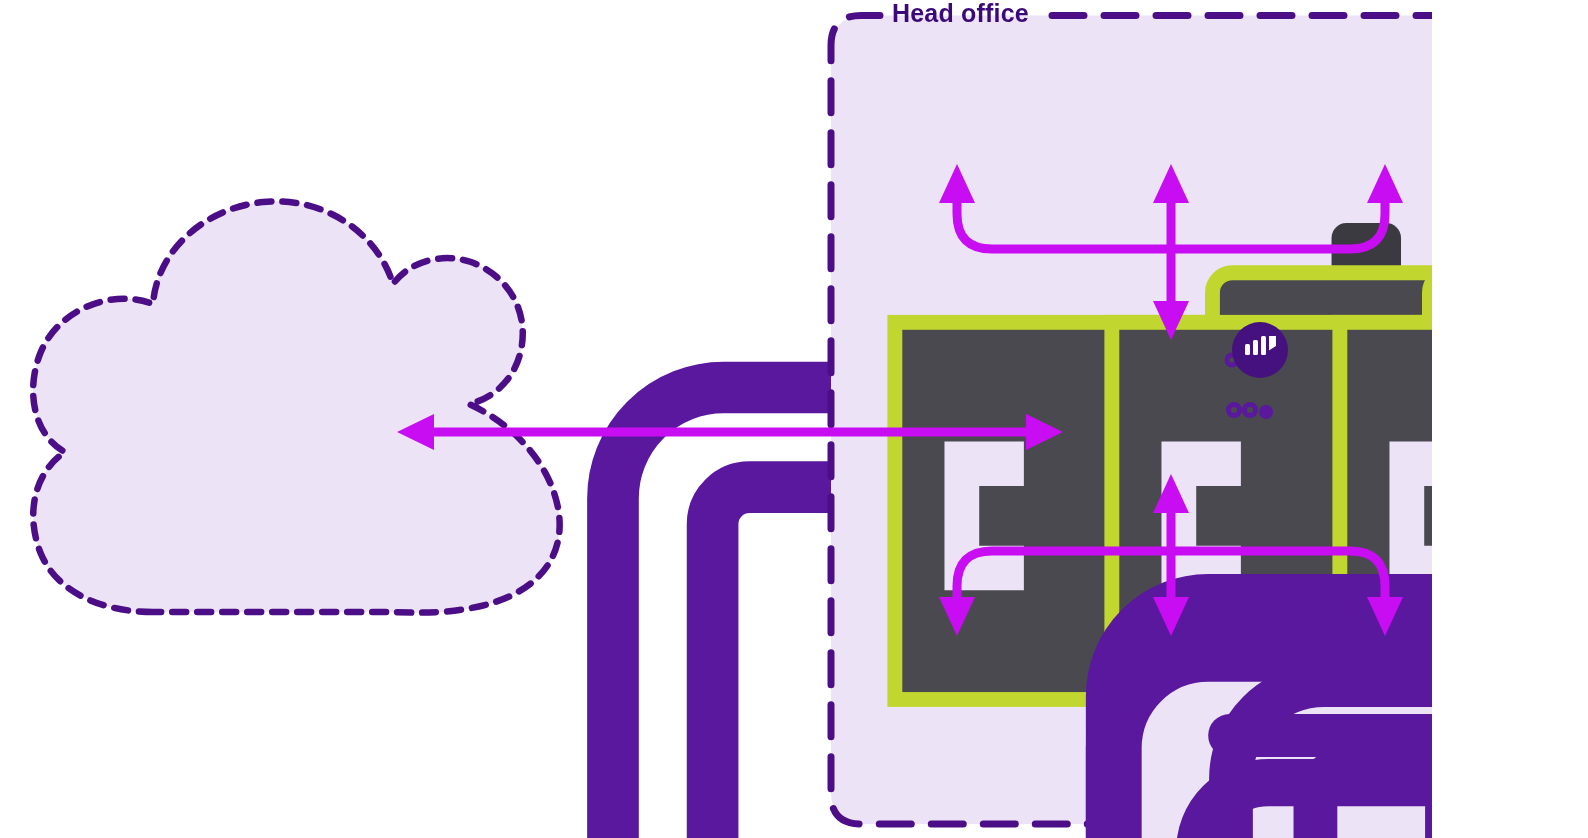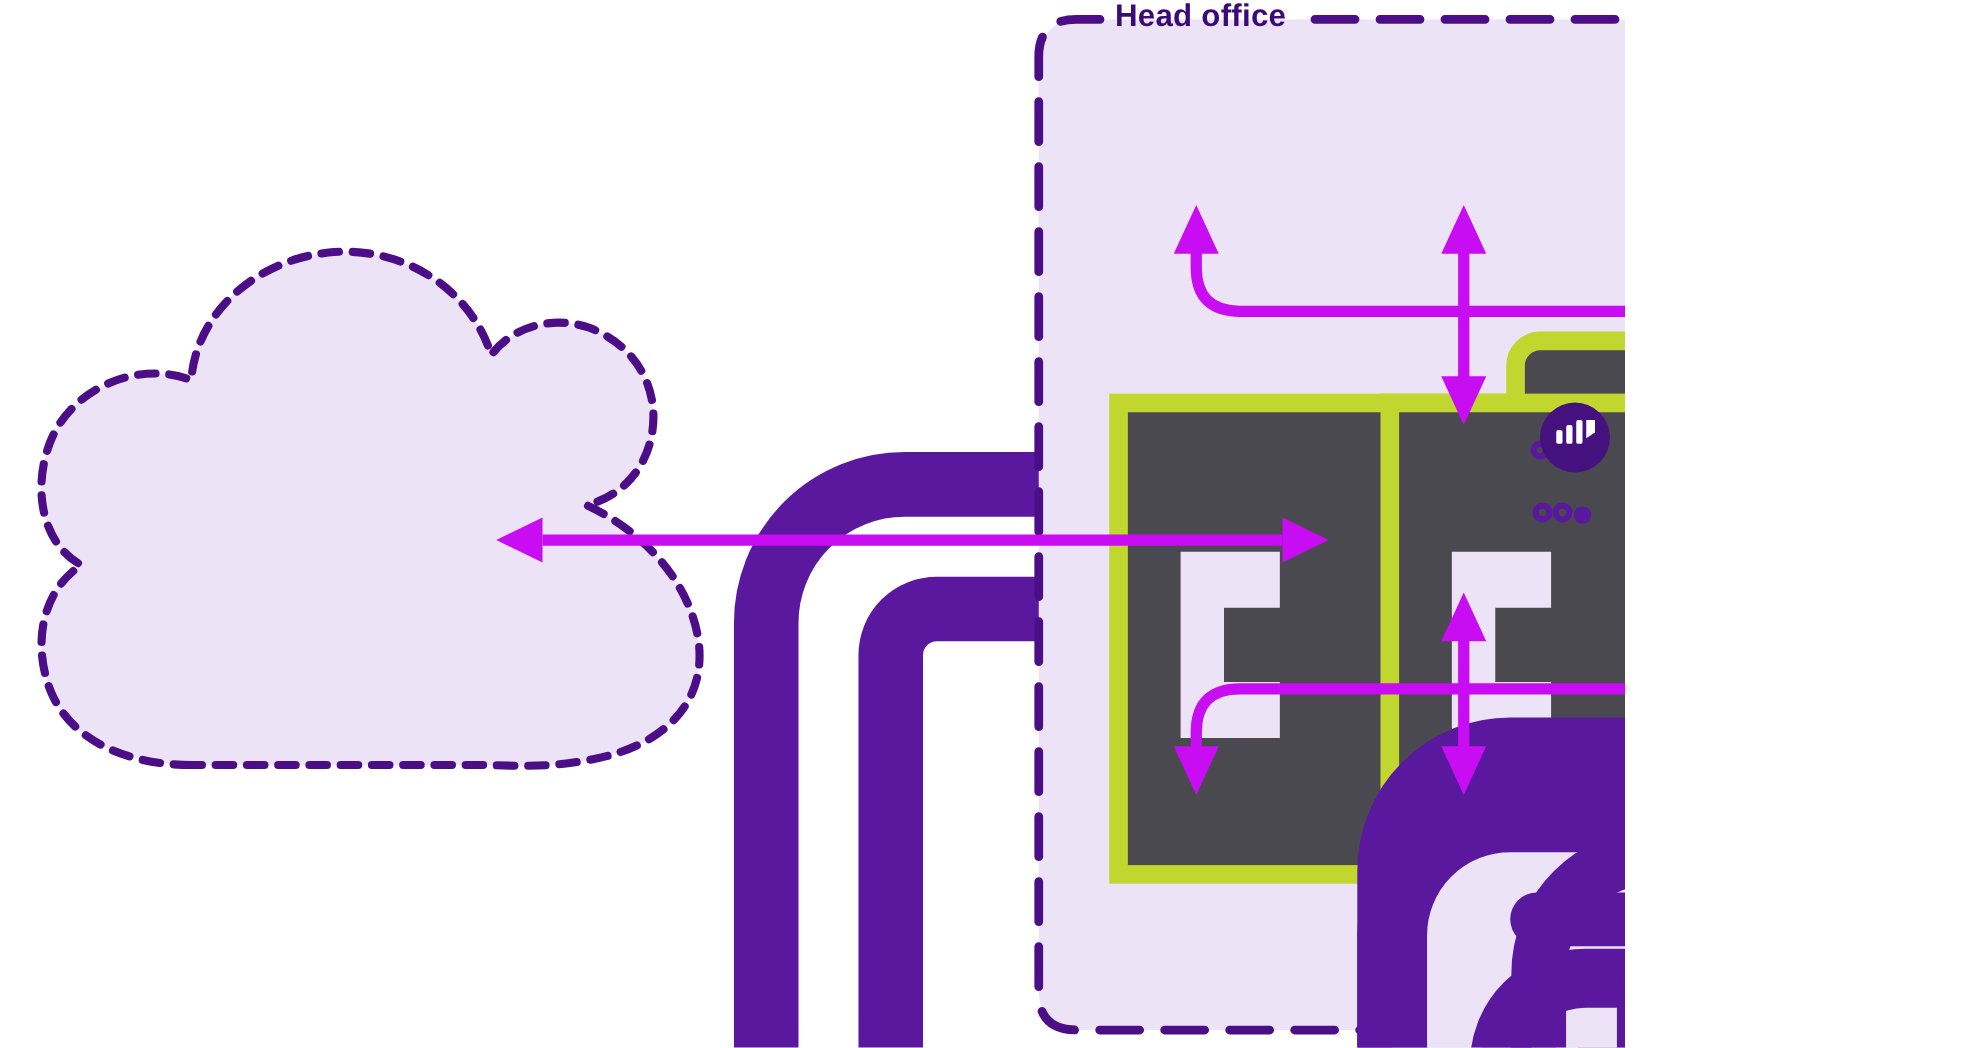--- a/index.html
+++ b/index.html
@@ -10,21 +10,21 @@
     --label-text:#3c0a78;
     --badge-fill:#44117e;
     --badge-glyph:#ffffff;
     --camera-body:#4a4950;
     --camera-dark:#3b3a40;
     --camera-accent:#c1d72f;
     --page-bg:#ffffff;
   }
   html,body{margin:0;padding:0;}
   body{background:var(--page-bg);font-family:"Liberation Sans",sans-serif;}
-  .canvas{position:relative;width:1300px;height:838px;background:var(--page-bg);overflow:hidden;}
+  .canvas{position:relative;width:1432px;height:838px;background:var(--page-bg);overflow:hidden;}
   .diagram-svg{position:absolute;left:0;top:0;z-index:1;}
   .region-label{
     position:absolute;left:892px;top:-2px;z-index:2;
     font-size:25px;font-weight:700;color:var(--label-text);
     line-height:30px;white-space:nowrap;letter-spacing:.2px;
   }
   .arrow{stroke:var(--arrow);stroke-width:9;fill:none;}
   .arrowhead{fill:var(--arrow);stroke:none;}
   .region{fill:var(--region-fill);}
   .region-stroke{fill:none;stroke:var(--region-border);stroke-linecap:round;}

